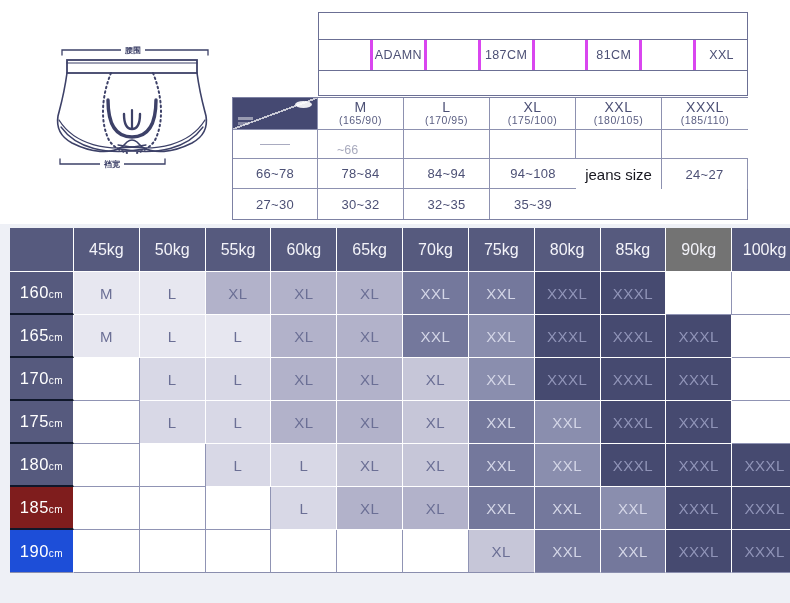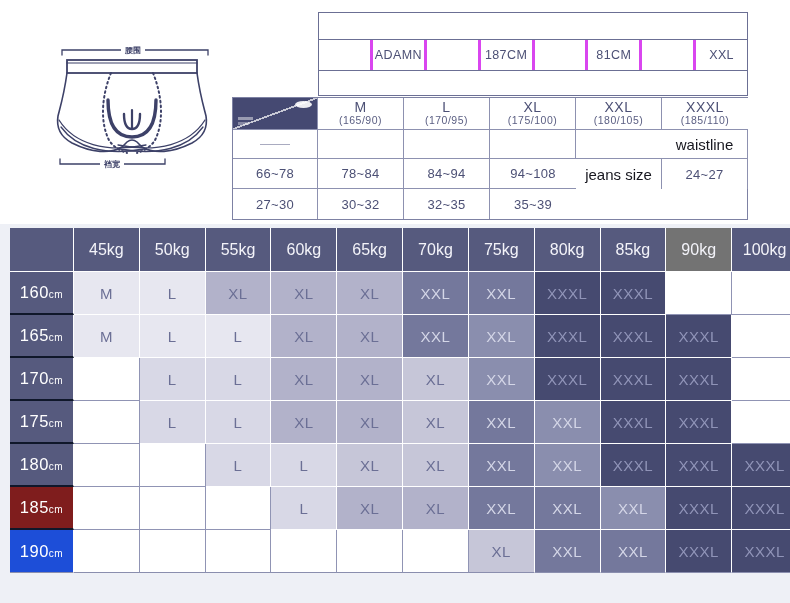--- a/index.html
+++ b/index.html
@@ -134,25 +134,25 @@
         <div class="sz">XXL</div>
         <div class="rg">(180/105)</div>
       </div>
       <div class="spec-cell spec-size lc">
         <div class="sz">XXXL</div>
         <div class="rg">(185/110)</div>
       </div>
       <div class="spec-cell spec-label">
         <div class="spec-dash"></div>
       </div>
+      <div class="spec-cell spec-faint">~66</div>
       <div class="spec-cell spec-faint"></div>
       <div class="spec-cell spec-faint"></div>
       <div class="spec-cell spec-faint"></div>
       <div class="spec-cell spec-faint lc"></div>
-      <div class="spec-cell spec-label">waistline</div>
       <div class="spec-cell spec-val">66~78</div>
       <div class="spec-cell spec-val">78~84</div>
       <div class="spec-cell spec-val">84~94</div>
       <div class="spec-cell spec-val lc">94~108</div>
       <div class="spec-cell spec-label lr">jeans size</div>
       <div class="spec-cell spec-val lr">24~27</div>
       <div class="spec-cell spec-val lr">27~30</div>
       <div class="spec-cell spec-val lr">30~32</div>
       <div class="spec-cell spec-val lr">32~35</div>
       <div class="spec-cell spec-val lc lr">35~39</div>

